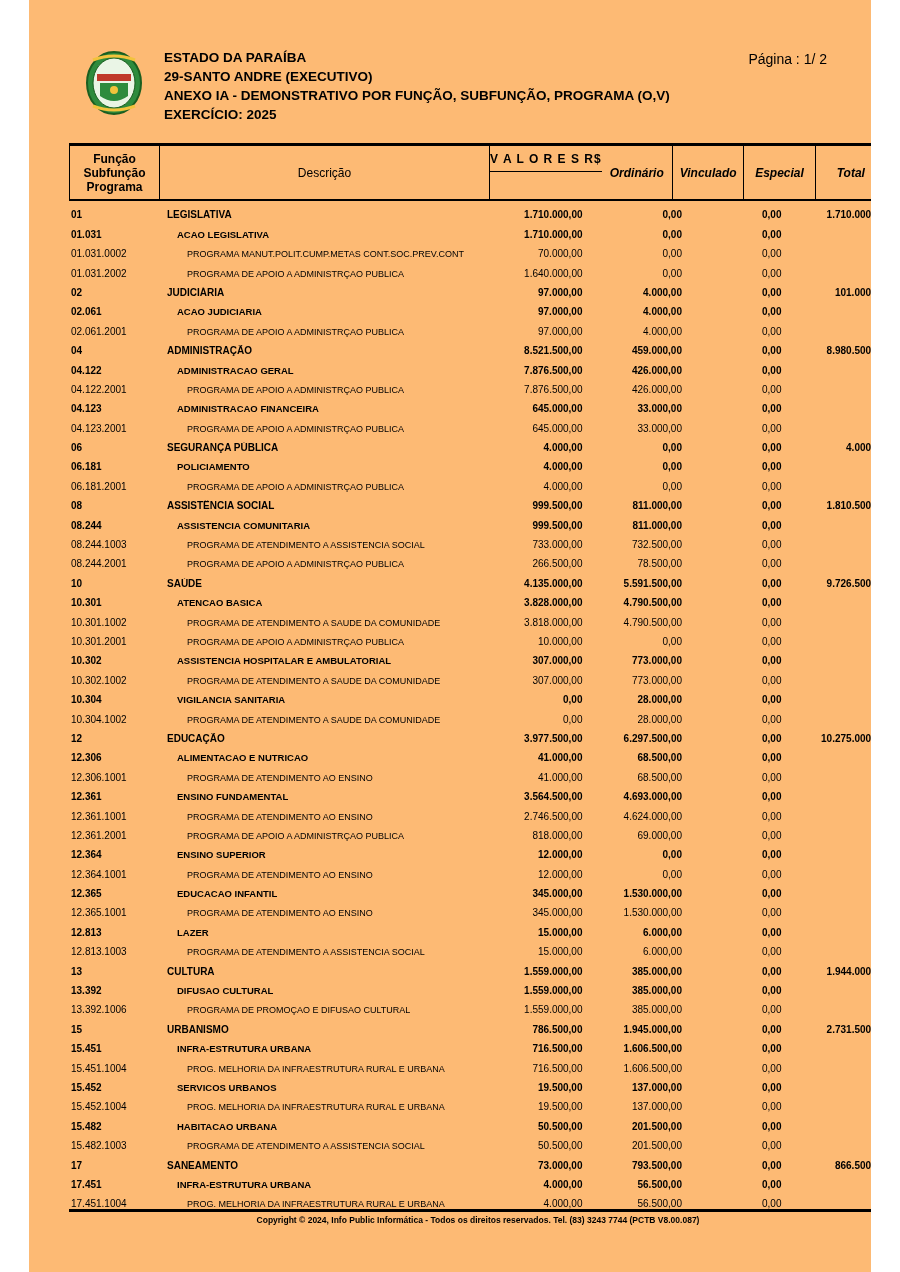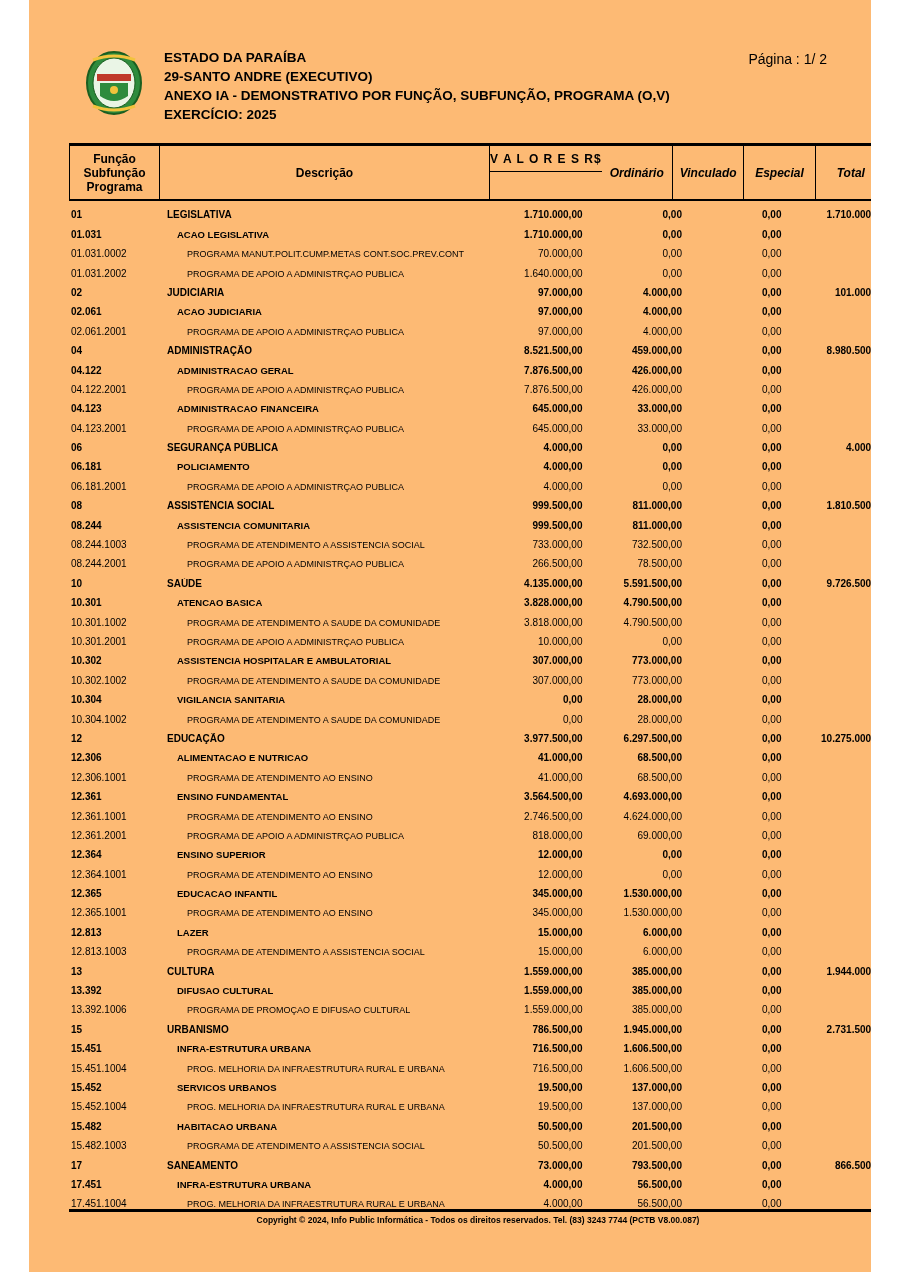--- a/index.html
+++ b/index.html
@@ -25,21 +25,21 @@
     border-left:1px solid #000; border-right:1px solid #000; height:58px;
   }
   .th-col1 {
     width:90px; border-right:1px solid #000;
     display:flex; flex-direction:column; justify-content:center; align-items:center;
     font-weight:bold; font-size:12px; line-height:14px;
   }
   .th-col2 {
     width:330px; border-right:1px solid #000;
     display:flex; align-items:center; justify-content:center;
-    font-weight:bold; font-size:12px;
+    font-weight:normal; font-size:12px;
   }
   .th-values { flex:1; display:flex; flex-direction:row; }
   .th-valores {
     height:26px; border-bottom:1px solid #000;
     text-align:center; line-height:26px; font-weight:bold; font-size:12px; letter-spacing:1px;
   }
   .th-cols { flex:1; display:flex;font-style:italic; }
   .th-cols .th-vcol {
     flex:1; border-right:1px solid #000;
     display:flex; align-items:center; justify-content:center;

